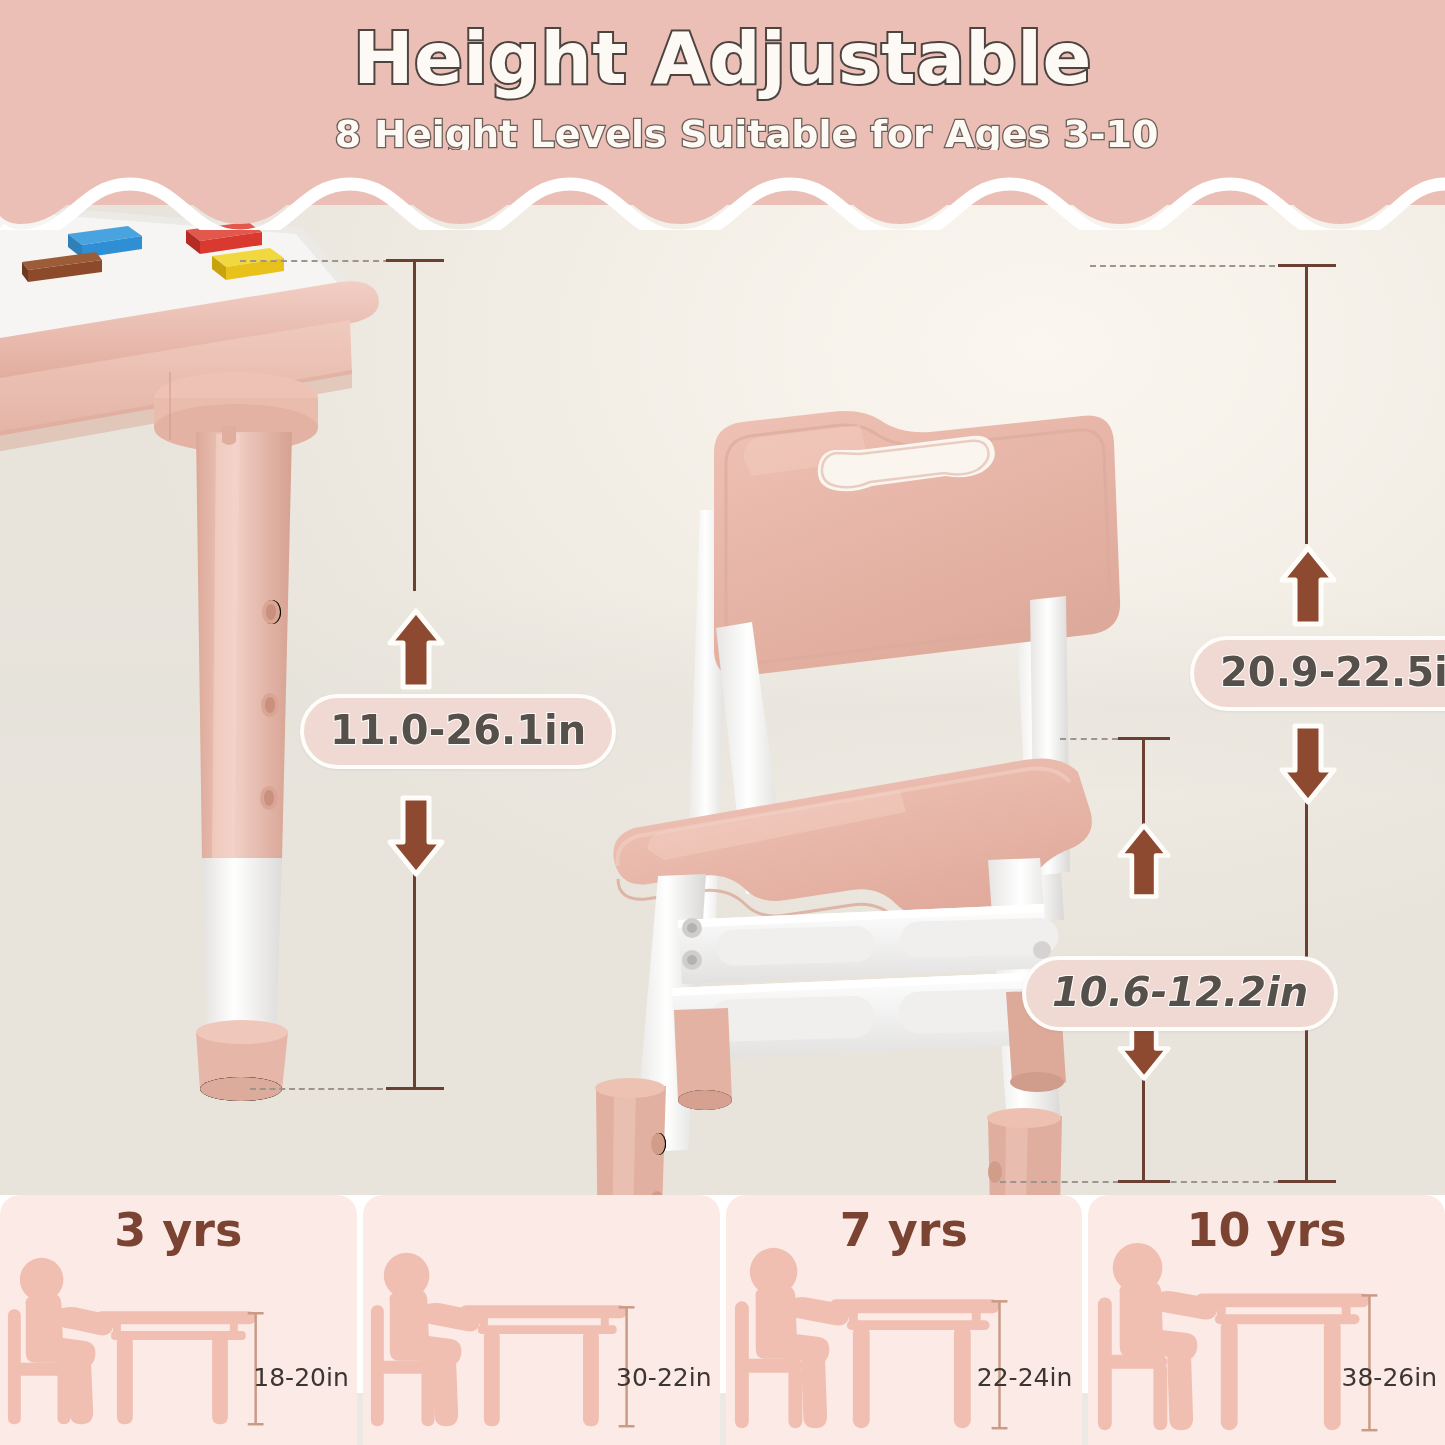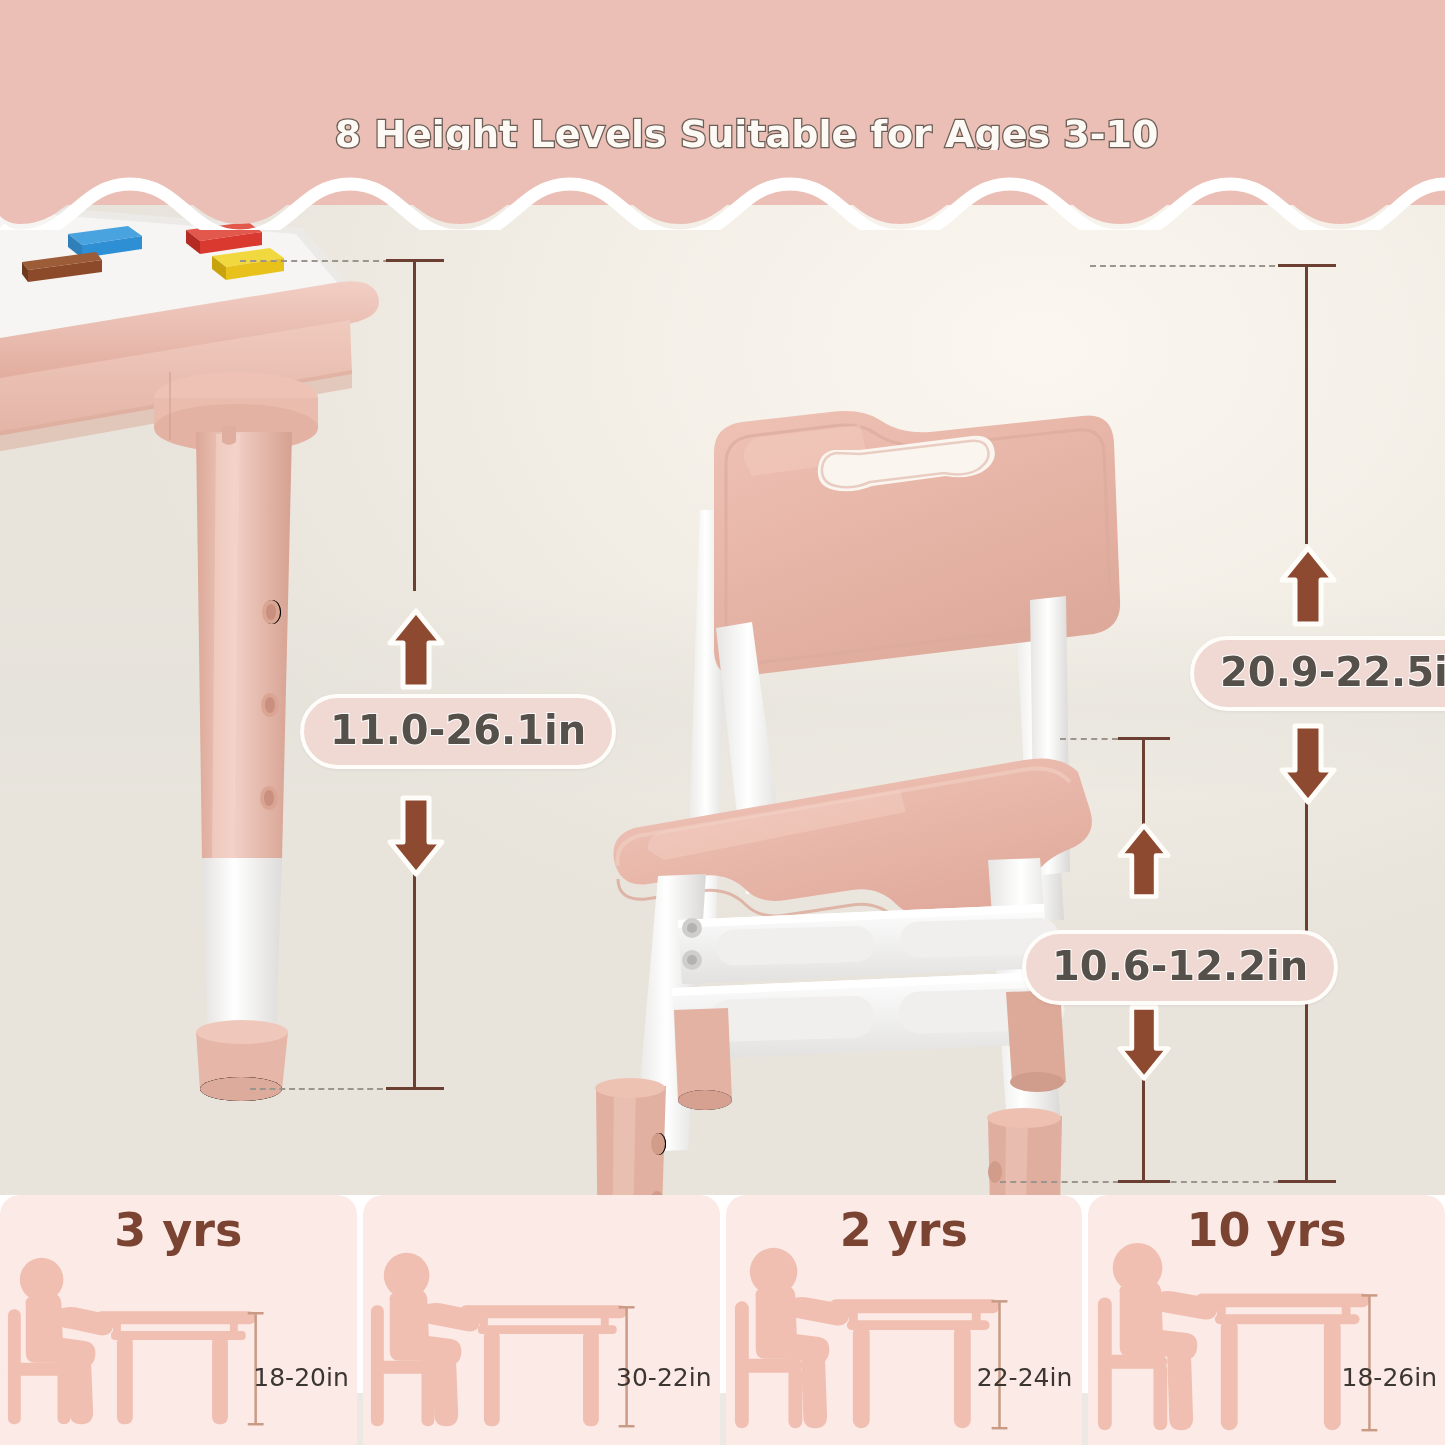--- a/index.html
+++ b/index.html
@@ -395,23 +395,24 @@
 
   <svg class="arrow" style="left:1116px;top:820px;" width="56" height="84" viewBox="0 0 60 90">
     <path d="M30 6 L56 38 L43 38 L43 82 L17 82 L17 38 L4 38 Z" fill="#8e4a31" stroke="#fffdf9" stroke-width="5" stroke-linejoin="round"></path>
   </svg>
   <svg class="arrow" style="left:1116px;top:1000px;" width="56" height="84" viewBox="0 0 60 90">
     <path d="M30 84 L56 52 L43 52 L43 8 L17 8 L17 52 L4 52 Z" fill="#8e4a31" stroke="#fffdf9" stroke-width="5" stroke-linejoin="round"></path>
   </svg>
 
   <div class="badge" style="left:300px;top:694px;">11.0-26.1in</div>
   <div class="badge" style="left:1190px;top:636px;">20.9-22.5in</div>
-  <div class="badge" style="left:1022px;top:930px;">10.6-12.2in</div>
+  <div class="badge" style="left:1022px;top:956px;font-style:italic;">10.6-12.2in</div>
 
   <div class="header">
+    <div class="header-title">Height Adjustable</div>
     <div class="header-sub">8 Height Levels   Suitable for Ages 3-10</div>
   </div>
   <svg class="scallop" viewBox="0 0 1445 80" preserveAspectRatio="none">
     <path d="M0,0 L1445,0 L1445,22
              C1400,22 1390,74 1340,74
              C1290,74 1280,22 1230,22
              C1180,22 1170,74 1120,74
              C1070,74 1060,22 1010,22
              C960,22 950,74 900,74
              C850,74 840,22 790,22
@@ -495,21 +496,21 @@
         <g>
           <line x1="266" y1="72" x2="266" y2="192" stroke="#c99b85" stroke-width="2.5"></line>
           <line x1="258" y1="72" x2="274" y2="72" stroke="#c99b85" stroke-width="2.5"></line>
           <line x1="258" y1="192" x2="274" y2="192" stroke="#c99b85" stroke-width="2.5"></line>
         </g>
       </svg>
       <div class="age-dim" style="right:8px;top:155px;">30-22in</div>
     </div>
 
     <div class="agepanel">
-      <div class="age-title">2 yrs</div>
+      <div class="age-title">7 yrs</div>
       <svg class="age-svg" viewBox="0 0 360 210" preserveAspectRatio="xMidYMid meet">
         <g fill="#f0bfb1">
           <circle cx="48" cy="36" r="24"></circle>
           <path d="M30 62 Q28 54 38 52 L58 50 Q70 50 70 62 L72 114 Q72 124 60 124 L40 124 Q30 124 30 114 Z"></path>
           <path d="M60 68 Q68 60 82 62 L114 68 Q126 70 124 82 Q122 92 110 90 L78 84 Q64 82 60 76 Z"></path>
           <path d="M38 106 Q34 98 46 96 L94 102 Q106 104 104 118 Q102 130 90 128 L48 122 Q36 120 38 112 Z"></path>
           <path d="M84 114 Q98 112 100 126 L102 182 Q102 194 90 194 Q78 194 78 182 L76 128 Q76 116 84 114 Z"></path>
           <rect x="9" y="66" width="14" height="128" rx="7"></rect>
           <rect x="9" y="124" width="68" height="14" rx="7"></rect>
           <rect x="63" y="132" width="14" height="62" rx="7"></rect>
@@ -551,17 +552,17 @@
           <rect x="128" y="79" width="146" height="10" rx="5"></rect>
           <rect x="134" y="84" width="17" height="112" rx="8"></rect>
           <rect x="238" y="84" width="17" height="112" rx="8"></rect>
         </g>
         <g>
           <line x1="284" y1="60" x2="284" y2="196" stroke="#c99b85" stroke-width="2.5"></line>
           <line x1="276" y1="60" x2="292" y2="60" stroke="#c99b85" stroke-width="2.5"></line>
           <line x1="276" y1="196" x2="292" y2="196" stroke="#c99b85" stroke-width="2.5"></line>
         </g>
       </svg>
-      <div class="age-dim" style="right:8px;top:155px;">18-26in</div>
+      <div class="age-dim" style="right:8px;top:155px;">38-26in</div>
     </div>
 
   </div>
 </div>
 
 </body></html>

